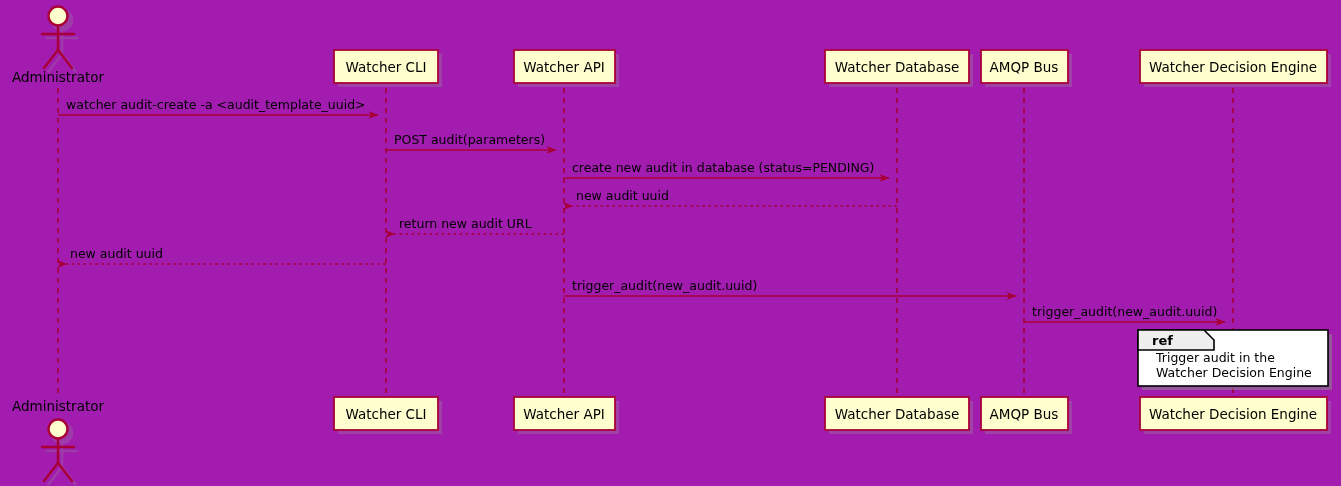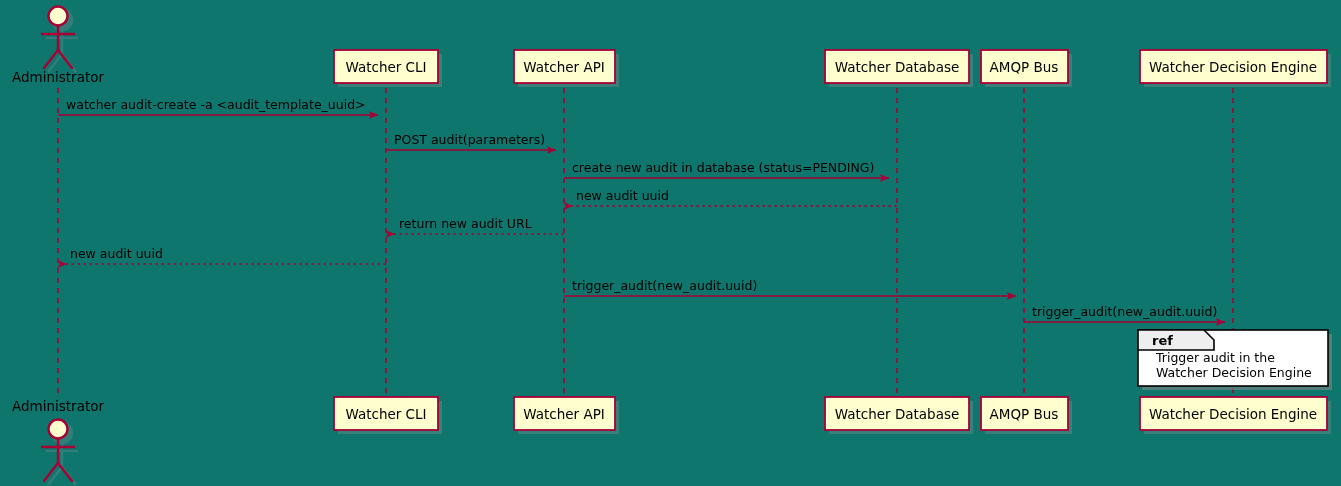--- a/index.html
+++ b/index.html
@@ -7,21 +7,21 @@
     padding: 0;
     background: #ffffff;
   }
   body {
     font-family: "DejaVu Sans", sans-serif;
   }
   #diagram {
     position: relative;
     width: 1341px;
     height: 486px;
-    background: #0f766e;
+    background: #a21caf;
     overflow: hidden;
   }
   svg.layer {
     position: absolute;
     top: 0;
     left: 0;
     width: 1341px;
     height: 486px;
   }
   .msg-text {

